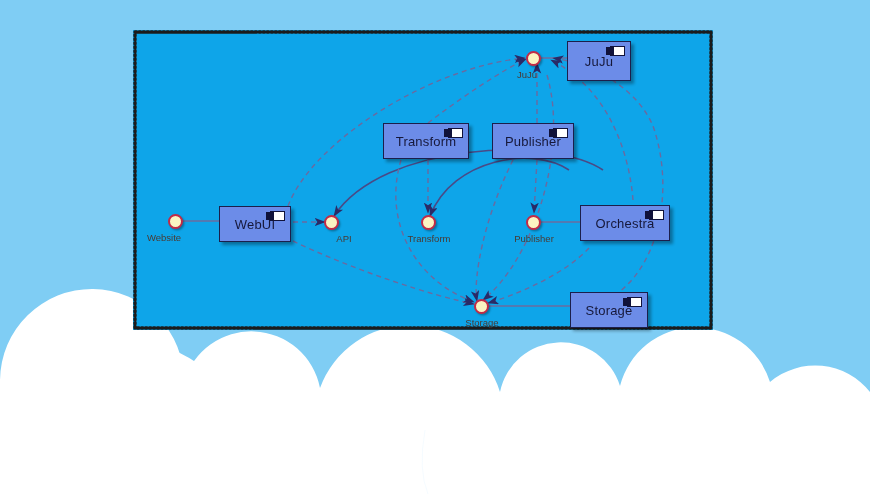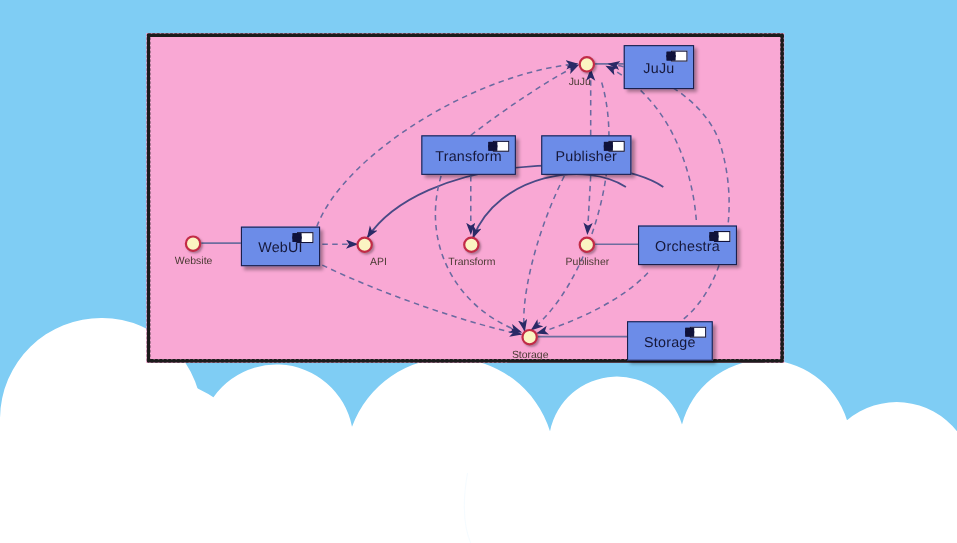--- a/index.html
+++ b/index.html
@@ -7,21 +7,21 @@
     width:870px;height:494px;overflow:hidden;
     font-family:"Liberation Sans", sans-serif;
     background:#7fcdf4;
     position:relative;
   }
   
   #backdrop{position:absolute;inset:0;width:870px;height:494px;}
   
   #canvas{
     position:absolute;left:133px;top:30px;width:580px;height:300px;
-    background:#f9a8d4;
+    background:#0ea5e9;
   }
   #canvas-svg{position:absolute;left:0;top:0;}
   .comp{
     position:absolute;
     background:#6c8ce8;
     border:1.6px solid #1b1f4b;
     box-shadow:3px 3px 3px rgba(0,0,0,.33);
     box-sizing:border-box;
     color:#16183a;
     font-size:13px;
@@ -143,21 +143,21 @@
     <span class="cicon"></span>
     <span class="clabel">Storage</span>
   </div>
 
   <div class="comp" style="left:86px;top:176px;width:72px;height:36px;align-items:center;">
     <span class="cicon"></span>
     <span class="clabel">WebUI</span>
   </div>
 
   <div class="iface" style="left:35px;top:184px;"></div>
-  <div class="ilabel" style="left:12px;top:202px;width:62px;">Website</div>
+  <div class="ilabel" style="left:0;top:202px;width:62px;">Website</div>
 
   <div class="iface" style="left:191px;top:185px;"></div>
   <div class="ilabel" style="left:180px;top:203px;width:62px;">API</div>
 
   <div class="iface" style="left:288px;top:185px;"></div>
   <div class="ilabel" style="left:264px;top:203px;width:64px;">Transform</div>
 
   <div class="iface" style="left:393px;top:185px;"></div>
   <div class="ilabel" style="left:370px;top:203px;width:62px;">Publisher</div>
 

